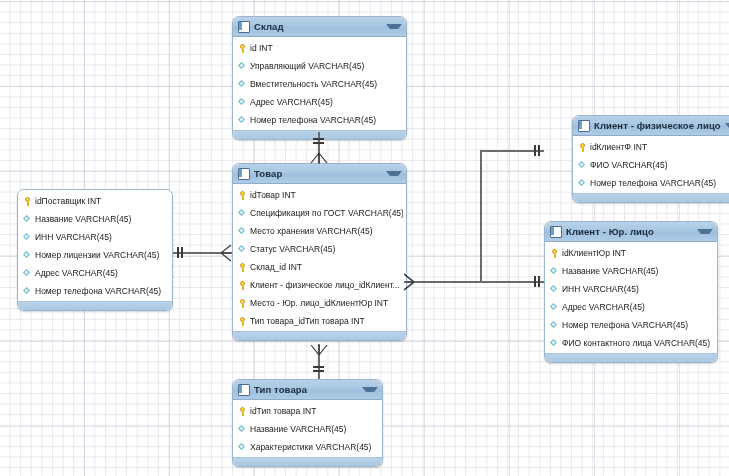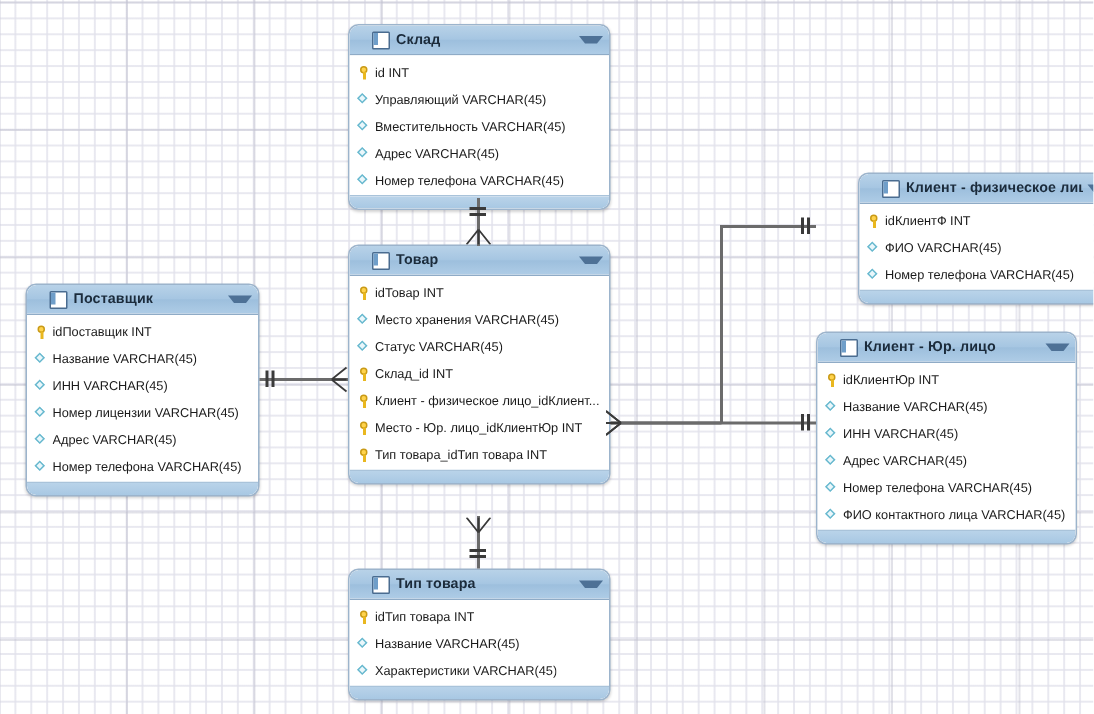--- a/index.html
+++ b/index.html
@@ -26,21 +26,21 @@
     border:1px solid #9cb4cc;
     border-radius:7px;
     background:#ffffff;
     box-shadow:0 1px 2px rgba(0,0,0,.18);
     overflow:hidden;
     box-sizing:border-box;
   }
   .tbl-hdr{
     height:19px;
     display:flex;align-items:center;
-    padding:0 4px 0 15px;
+    padding:0 4px 0 5px;
     background:linear-gradient(to bottom,#b8d2e8 0%,#a6c6e2 48%,#9dbfdd 52%,#aecce6 100%);
     border-bottom:1px solid #8fabc6;
     border-top-left-radius:6px;border-top-right-radius:6px;
   }
   .tbl-icon{
     width:10px;height:10px;flex:0 0 10px;margin-right:4px;
     border:1px solid #4a6c90;background:#ffffff;border-radius:1px;
     position:relative;
   }
   .tbl-icon:before{
@@ -138,20 +138,24 @@
           <span class="tbl-title">Товар</span>
           <span class="tbl-caret"></span>
         </div>
         <div class="tbl-body">
           <div class="fld">
             <span class="fld-ico ico-key"></span>
             <span class="fld-name">idТовар INT</span>
           </div>
           <div class="fld">
             <span class="fld-ico ico-dia"></span>
+            <span class="fld-name">Спецификация по ГОСТ VARCHAR(45)</span>
+          </div>
+          <div class="fld">
+            <span class="fld-ico ico-dia"></span>
             <span class="fld-name">Место хранения VARCHAR(45)</span>
           </div>
           <div class="fld">
             <span class="fld-ico ico-dia"></span>
             <span class="fld-name">Статус VARCHAR(45)</span>
           </div>
           <div class="fld">
             <span class="fld-ico ico-key"></span>
             <span class="fld-name">Склад_id INT</span>
           </div>
@@ -164,25 +168,20 @@
             <span class="fld-name">Место - Юр. лицо_idКлиентЮр INT</span>
           </div>
           <div class="fld">
             <span class="fld-ico ico-key"></span>
             <span class="fld-name">Тип товара_idТип товара INT</span>
           </div>
         </div>
         <div class="tbl-foot"></div>
       </div>
       <div class="tbl" style="left: 17px; top: 189px; width: 156px;">
-        <div class="tbl-hdr">
-          <span class="tbl-icon"></span>
-          <span class="tbl-title">Поставщик</span>
-          <span class="tbl-caret"></span>
-        </div>
         <div class="tbl-body">
           <div class="fld">
             <span class="fld-ico ico-key"></span>
             <span class="fld-name">idПоставщик INT</span>
           </div>
           <div class="fld">
             <span class="fld-ico ico-dia"></span>
             <span class="fld-name">Название VARCHAR(45)</span>
           </div>
           <div class="fld">
@@ -253,21 +252,21 @@
             <span class="fld-ico ico-dia"></span>
             <span class="fld-name">Номер телефона VARCHAR(45)</span>
           </div>
           <div class="fld">
             <span class="fld-ico ico-dia"></span>
             <span class="fld-name">ФИО контактного лица VARCHAR(45)</span>
           </div>
         </div>
         <div class="tbl-foot"></div>
       </div>
-      <div class="tbl" style="left: 232px; top: 379px; width: 175px;">
+      <div class="tbl" style="left: 232px; top: 379px; width: 151px;">
         <div class="tbl-hdr">
           <span class="tbl-icon"></span>
           <span class="tbl-title">Тип товара</span>
           <span class="tbl-caret"></span>
         </div>
         <div class="tbl-body">
           <div class="fld">
             <span class="fld-ico ico-key"></span>
             <span class="fld-name">idТип товара INT</span>
           </div>

